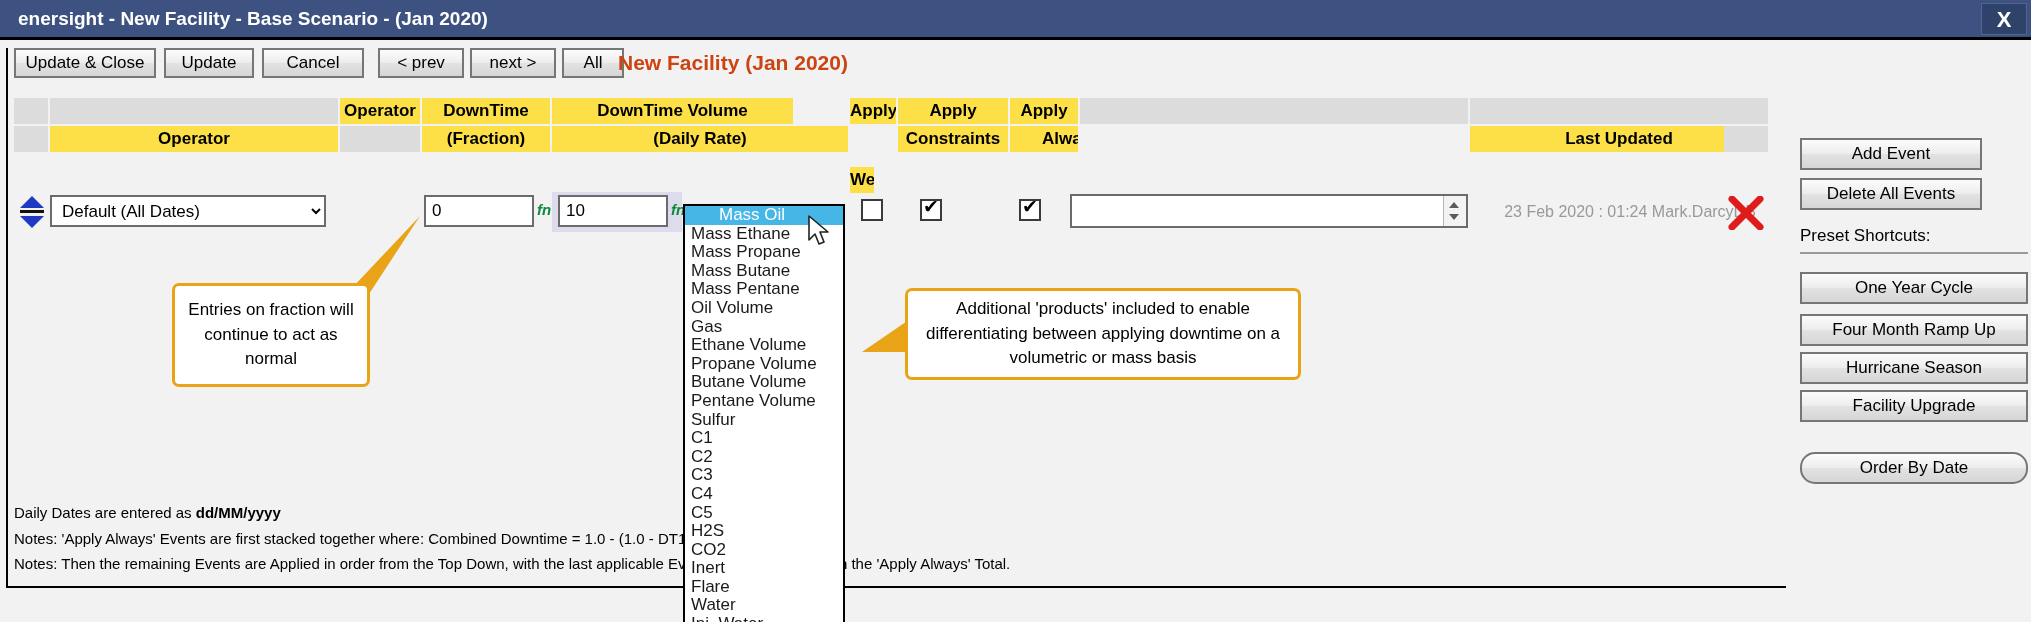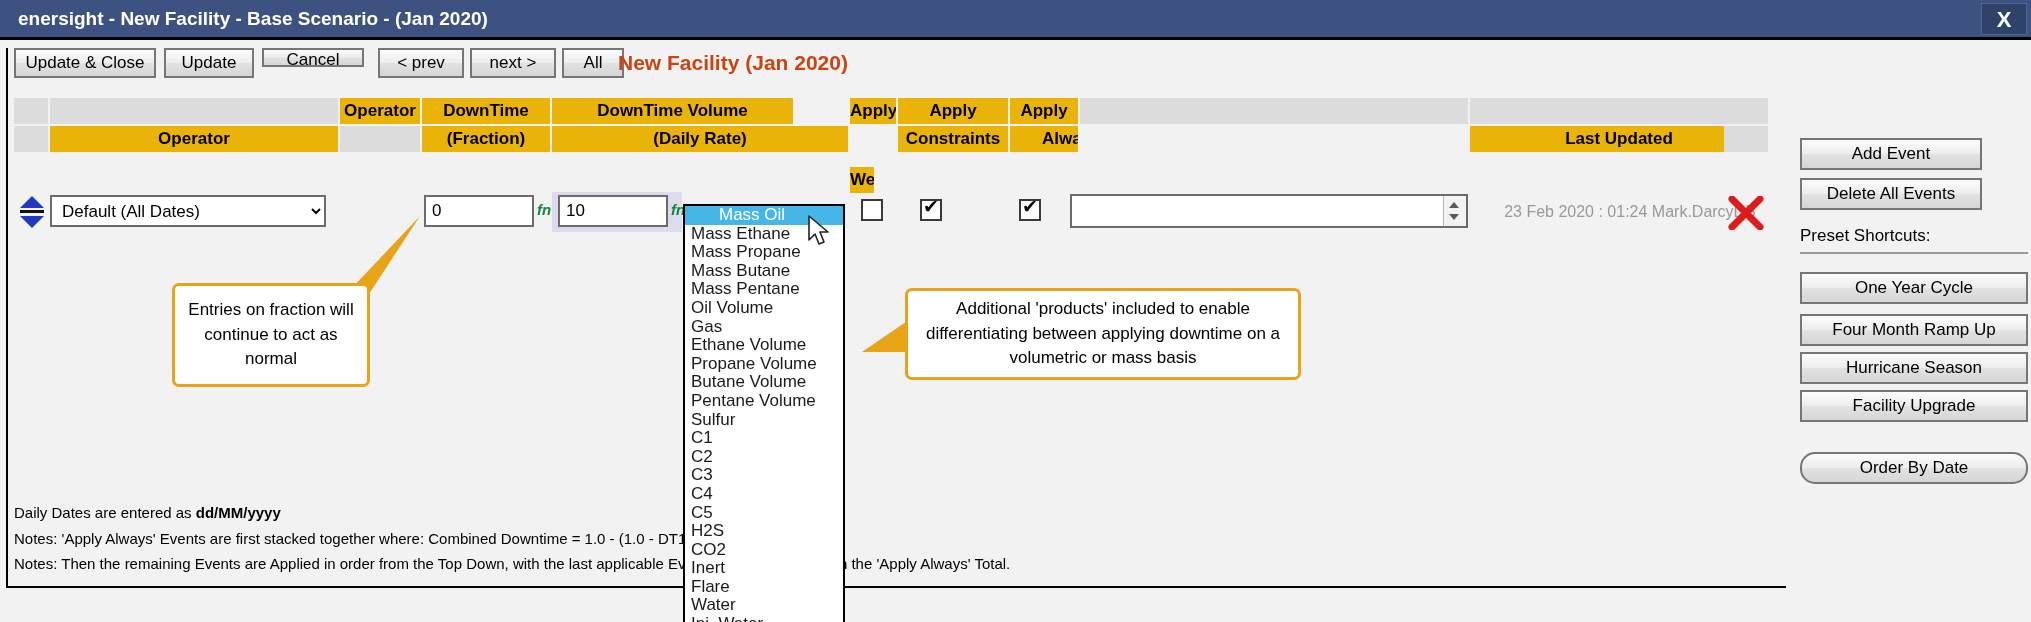--- a/index.html
+++ b/index.html
@@ -82,21 +82,21 @@
     font-family: "Liberation Sans", sans-serif;
     text-align: center;
     cursor: pointer;
     box-sizing: border-box;
     padding: 0;
     white-space: nowrap;
   }
 
   #btn-update-close { position:absolute; left:14px;  top:8px; width:142px; height:30px; }
   #btn-update       { position:absolute; left:164px; top:8px; width:90px;  height:30px; }
-  #btn-cancel       { position:absolute; left:262px; top:8px; width:102px; height:19px; }
+  #btn-cancel       { position:absolute; left:262px; top:8px; width:102px; height:30px; }
   #btn-prev         { position:absolute; left:378px; top:8px; width:86px;  height:30px; }
   #btn-next         { position:absolute; left:470px; top:8px; width:86px;  height:30px; }
   #btn-all          { position:absolute; left:562px; top:8px; width:62px;  height:30px; }
 
   .page-title {
     position: absolute;
     left: 618px; top: 8px;
     height: 30px; line-height: 30px;
     color: #cc4411;
     font-size: 21px;
@@ -107,21 +107,21 @@
   
   .hdr-row {
     position: absolute;
     height: 26px;
   }
   .hcell {
     position: absolute;
     top: 0;
     height: 26px;
     line-height: 26px;
-    background: #eab308;
+    background: #fde047;
     color: #000000;
     font-size: 17px;
     font-weight: bold;
     text-align: center;
     white-space: nowrap;
     overflow: hidden;
     box-sizing: border-box;
   }
   .hcell.blank { background: #dcdcdc; }
 

